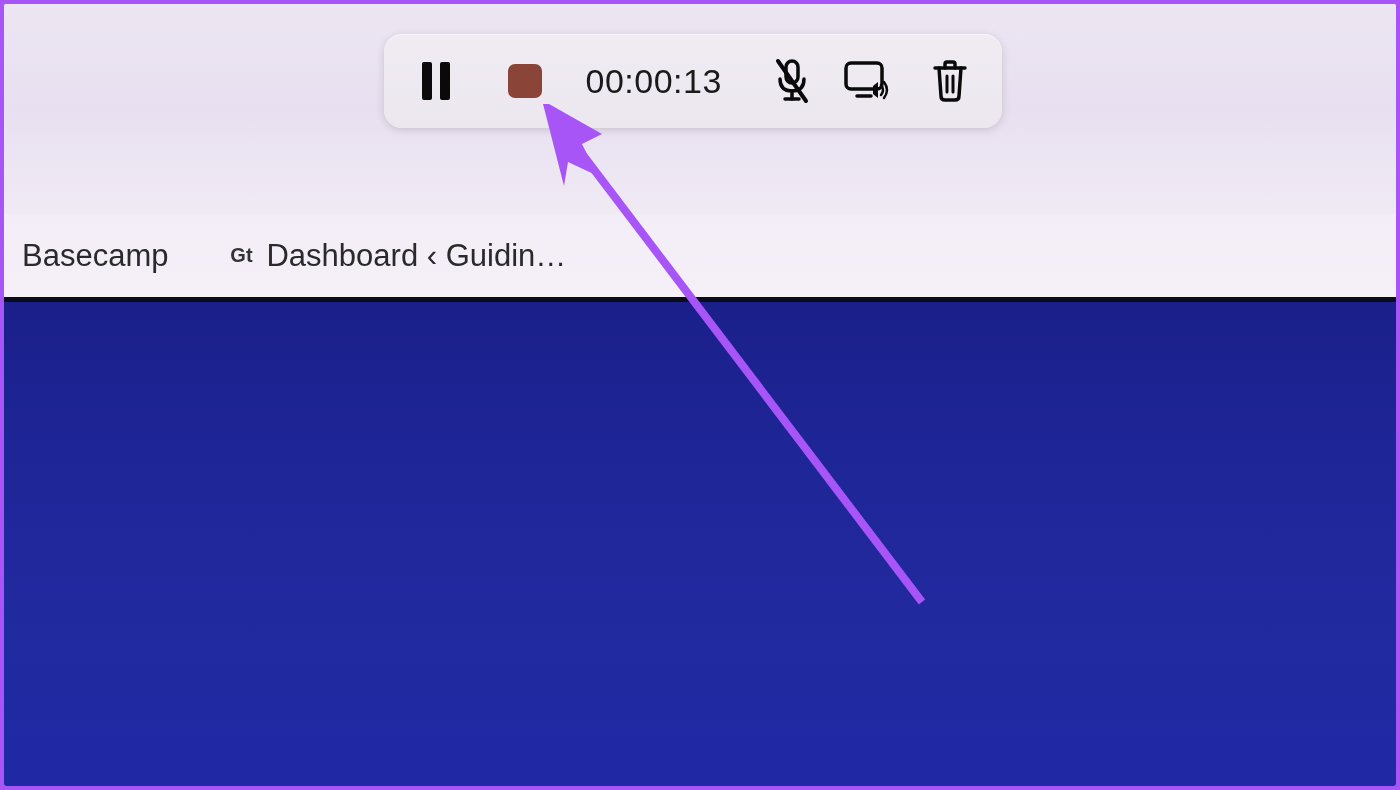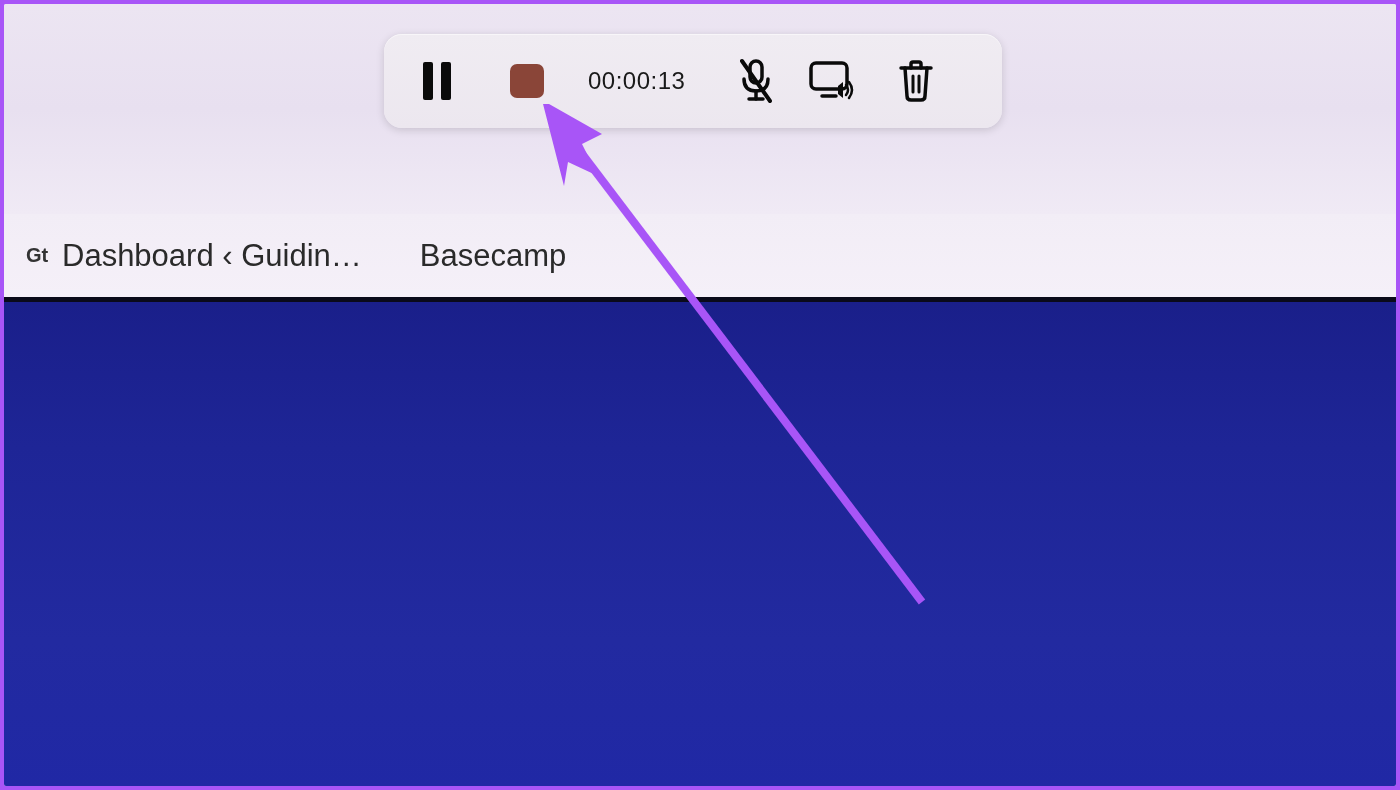--- a/index.html
+++ b/index.html
@@ -82,21 +82,21 @@
       width: 62px;
       height: 62px;
       display: flex;
       align-items: center;
       justify-content: center;
       cursor: pointer;
     }
     .pause-btn { margin-right: 28px; }
     .stop-btn { margin-right: 30px; }
     .timer {
-      font-size: 24px;
+      font-size: 34px;
       color: #1a1a1a;
       font-weight: 400;
       margin-right: 40px;
       letter-spacing: 0.5px;
     }
     .mic-btn { margin-right: 14px; }
     .system-audio-btn { margin-right: 22px; }
     .annotation-arrow {
       position: absolute;
       top: 100px;
@@ -148,25 +148,25 @@
         <path d="M 14 8 L 14 4 Q 14 2 16 2 L 22 2 Q 24 2 24 4 L 24 8" fill="none" stroke="#0a0a0a" stroke-width="3.5" stroke-linecap="round"></path>
         <path d="M 8 8 L 10 36 Q 10 40 14 40 L 24 40 Q 28 40 28 36 L 30 8" fill="none" stroke="#0a0a0a" stroke-width="3.5" stroke-linecap="round"></path>
         <line x1="16" y1="16" x2="16" y2="32" stroke="#0a0a0a" stroke-width="3" stroke-linecap="round"></line>
         <line x1="22" y1="16" x2="22" y2="32" stroke="#0a0a0a" stroke-width="3" stroke-linecap="round"></line>
       </svg>
     </div>
   </div>
 
   <div class="bookmark-bar">
     <div class="bookmark-item">
+      <span>Basecamp</span>
+    </div>
+    <div class="bookmark-item">
       <span class="bookmark-favicon">Gt</span>
       <span>Dashboard ‹ Guidin…</span>
-    </div>
-    <div class="bookmark-item">
-      <span>Basecamp</span>
     </div>
   </div>
 
   <div class="content-area">
     
   </div>
 
   <svg class="annotation-arrow" width="440" height="520" viewBox="0 0 440 520">
     <defs>
       <marker id="arrowhead" markerWidth="12" markerHeight="12" refX="2" refY="6" orient="auto">

